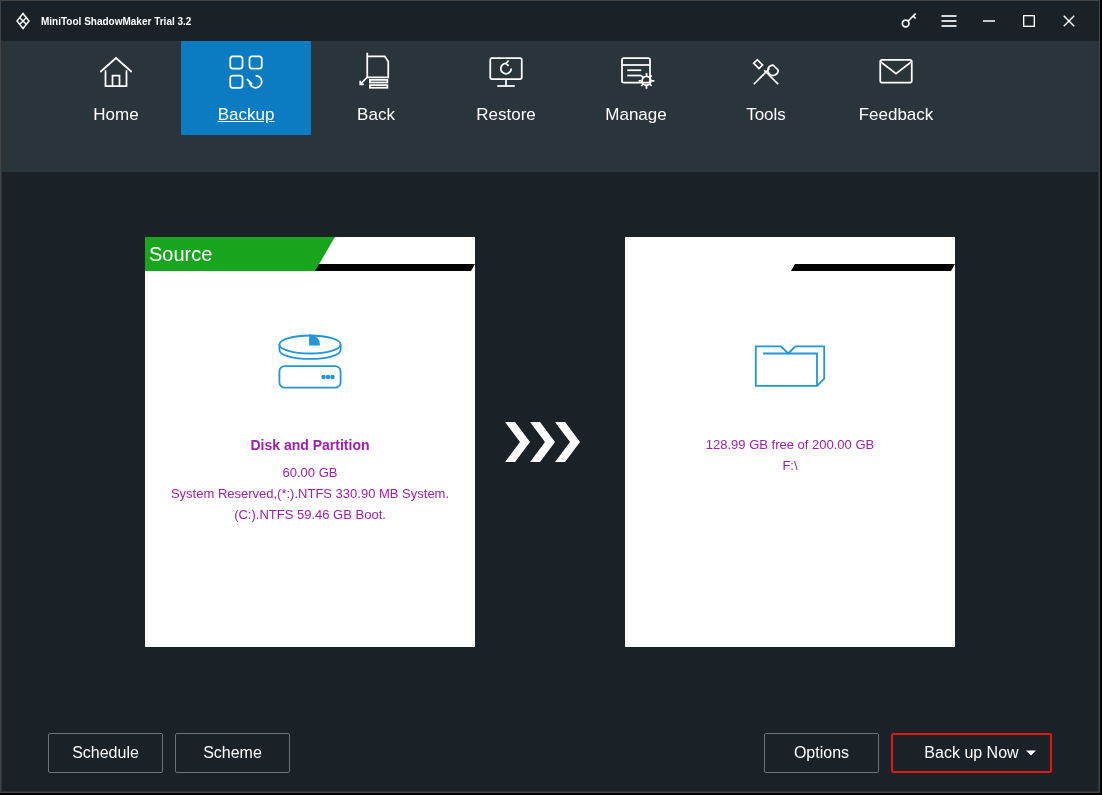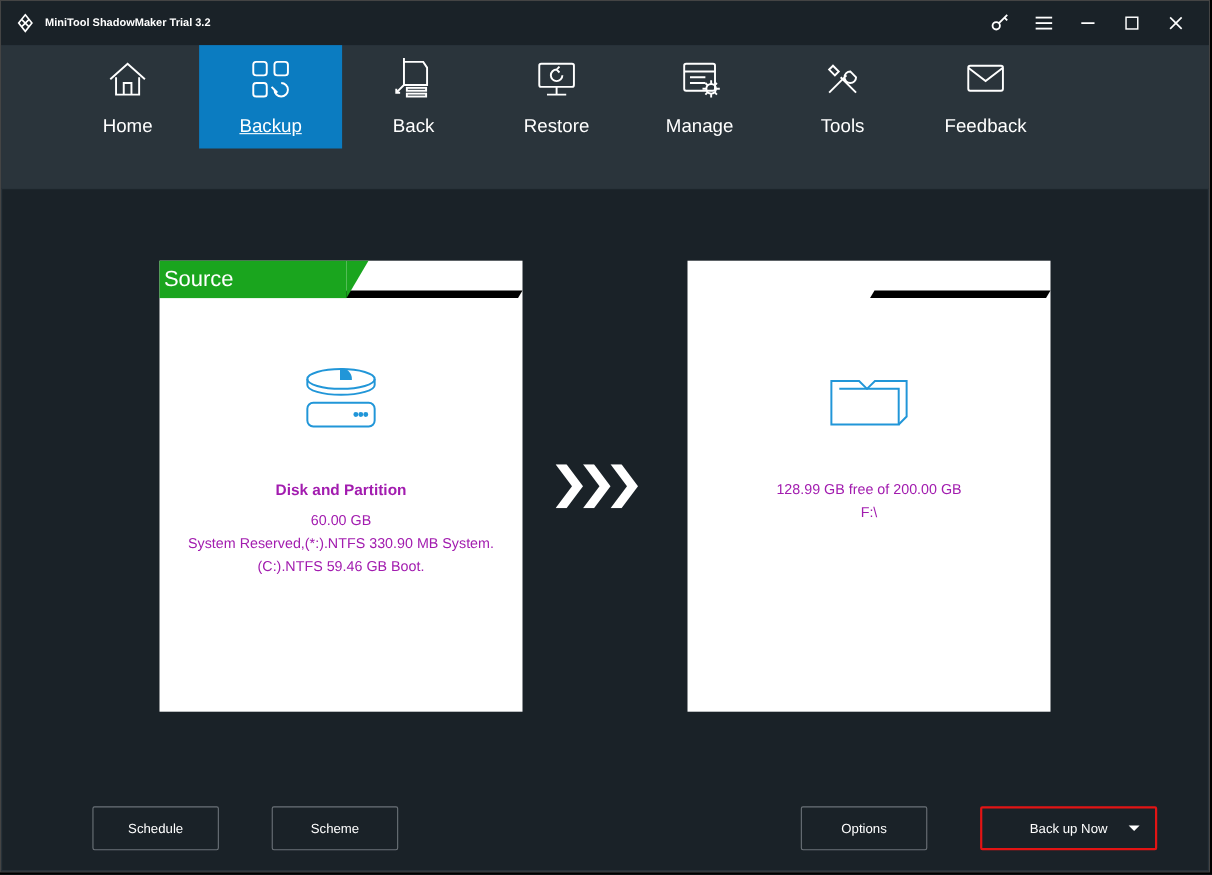--- a/index.html
+++ b/index.html
@@ -33,21 +33,21 @@
   .panel-body { padding-top: 70px; text-align: center; color: #a21caf; }
   .panel-icon { height: 110px; display:flex; align-items:center; justify-content:center; margin-bottom: 20px;}
   .panel-title { font-weight: bold; font-size: 14px; margin-bottom: 12px; }
   .panel-line { font-size: 13px; margin-bottom: 6px; padding: 0 12px; }
 
   .arrows { display:flex; gap:0px; }
   .arrows svg { width: 90px; height: 40px; }
 
   
   .bottom-bar { position: absolute; bottom: 18px; left: 0; right: 0; padding: 0 46px; display: flex; align-items: center; }
-  .btn { height: 40px; border: 1px solid #6b7278; background: transparent; color: #fff; font-size: 12px; display: flex; align-items: center; justify-content: center; cursor: pointer; border-radius: 2px; margin-left: 36px; }
+  .btn { height: 40px; border: 1px solid #6b7278; background: transparent; color: #fff; font-size: 16px; display: flex; align-items: center; justify-content: center; cursor: pointer; border-radius: 2px; }
   .btn-small { width: 115px; margin-right: 12px; }
   .spacer { flex: 1; }
   .btn-opt { width: 115px; margin-right: 12px; }
   .btn-primary { width: 161px; border: 2px solid #e31414; position: relative;}
   .btn-primary .caret { position:absolute; right: 14px; top: 50%; transform: translateY(-50%); width:0; height:0; border-left:5px solid transparent; border-right:5px solid transparent; border-top:5px solid #fff; }
 </style>
 </head>
 <body>
 
 <div class="window">

